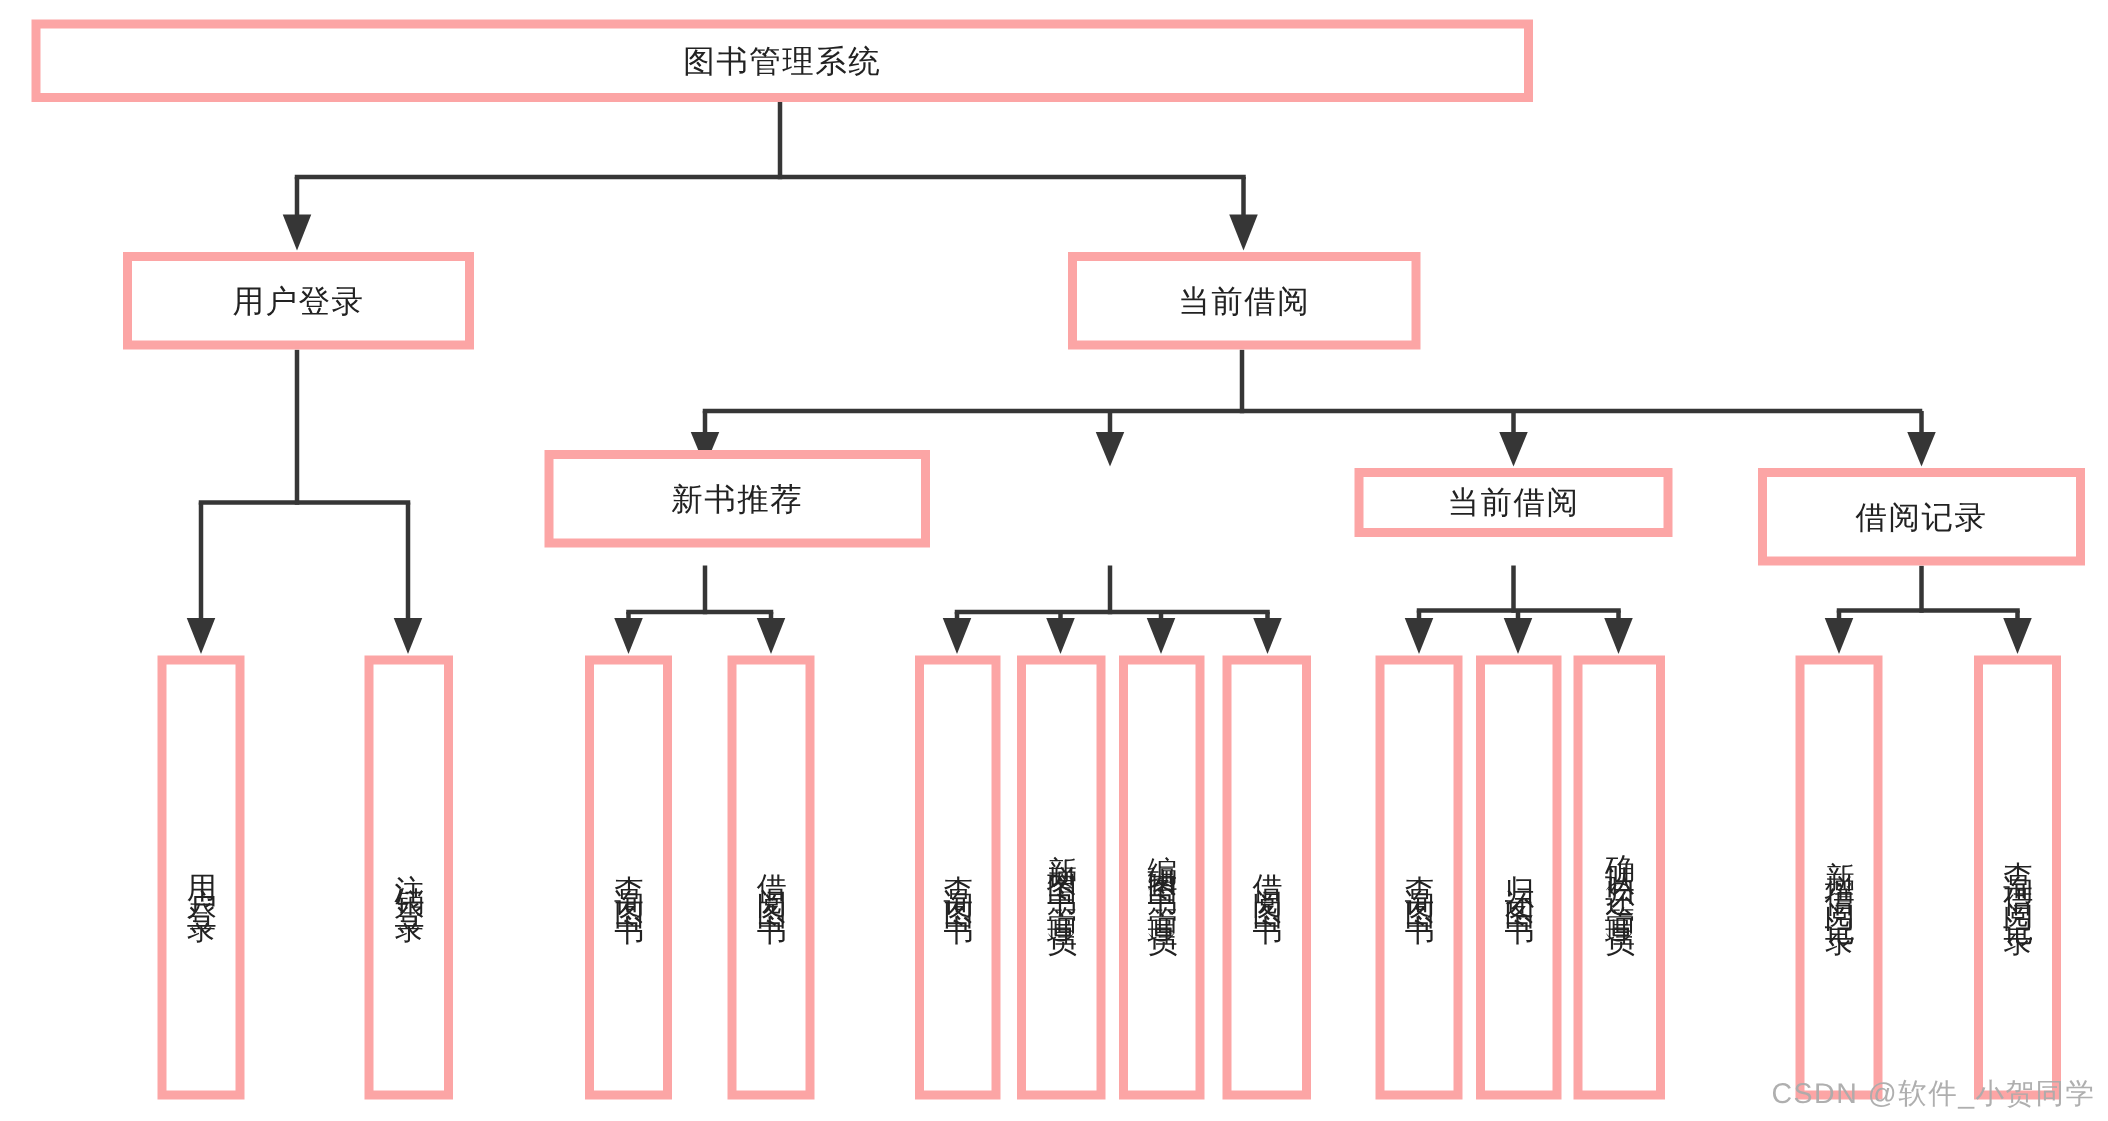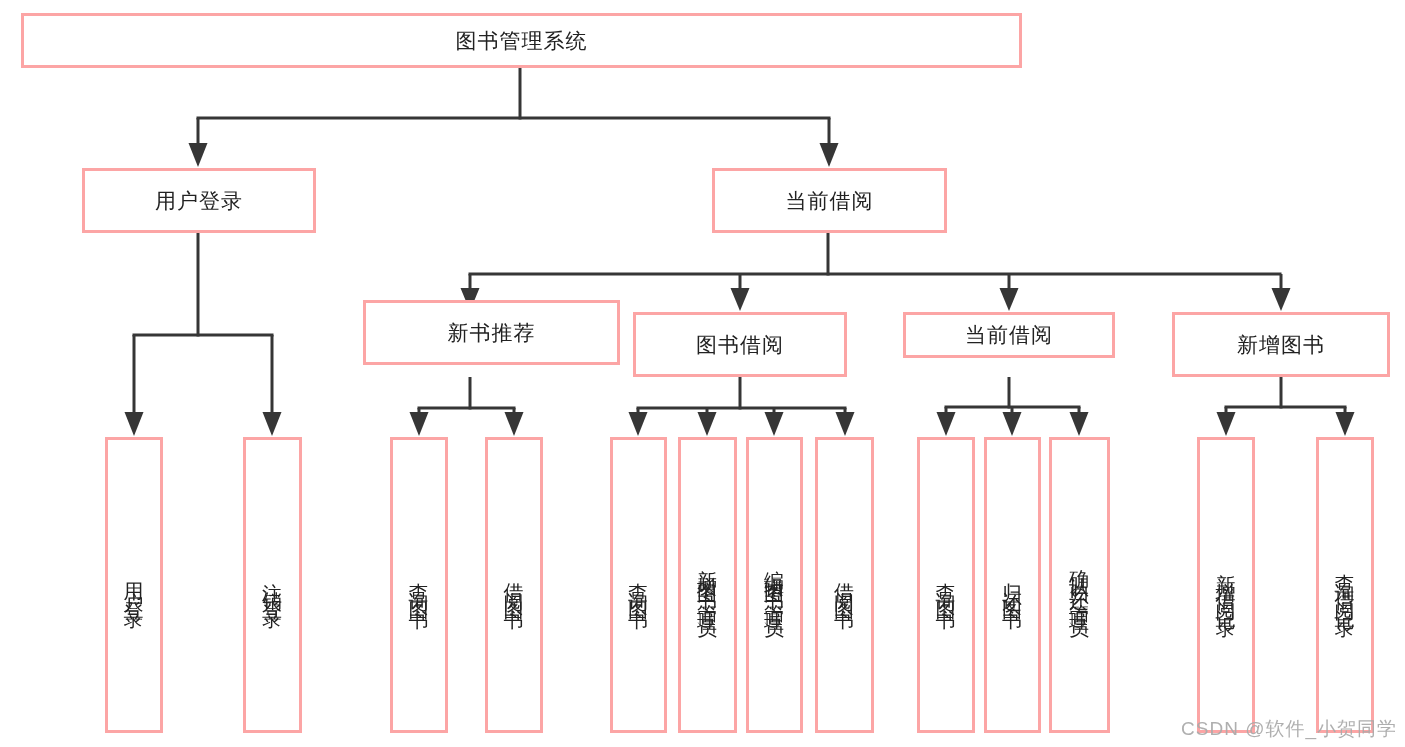--- a/index.html
+++ b/index.html
@@ -9,21 +9,21 @@
     background:#ffffff;
     font-family:"Liberation Sans","DejaVu Sans",sans-serif;
     overflow:hidden;
   }
   .wires{position:absolute;left:0;top:0;z-index:1;}
   .wires line{stroke:#363636;stroke-width:3;}
   .wires path{fill:#363636;stroke:none;}
   .node{
     position:absolute;z-index:2;
     background:#ffffff;
-    border:3px solid #fca5a5;
+    border:6px solid #fca5a5;
     box-sizing:border-box;
     display:flex;align-items:center;justify-content:center;
   }
   .node.h span{
     font-size:21px;color:#222222;letter-spacing:1px;white-space:nowrap;
   }
   .node.v span{
     writing-mode:vertical-rl;
     text-orientation:mixed;
     font-size:20px;color:#222222;
@@ -112,28 +112,25 @@
   <div class="node h" style="left:82px;top:168px;width:234px;height:65px">
     <span>用户登录</span>
   </div>
   <div class="node h" style="left:712px;top:168px;width:235px;height:65px">
     <span>当前借阅</span>
   </div>
 
   <div class="node h" style="left:363px;top:300px;width:257px;height:65px">
     <span>新书推荐</span>
   </div>
-  <div class="node h" style="left:633px;top:312px;width:214px;height:65px">
-    <span>图书借阅</span>
-  </div>
   <div class="node h" style="left:903px;top:312px;width:212px;height:46px">
     <span>当前借阅</span>
   </div>
   <div class="node h" style="left:1172px;top:312px;width:218px;height:65px">
-    <span>新增图书</span>
+    <span>借阅记录</span>
   </div>
 
   <div class="node v" style="left:105px;top:437px;width:58px;height:296px">
     <span>用户登录</span>
   </div>
   <div class="node v" style="left:243px;top:437px;width:59px;height:296px">
     <span>注销登录</span>
   </div>
 
   <div class="node v" style="left:390px;top:437px;width:58px;height:296px">

